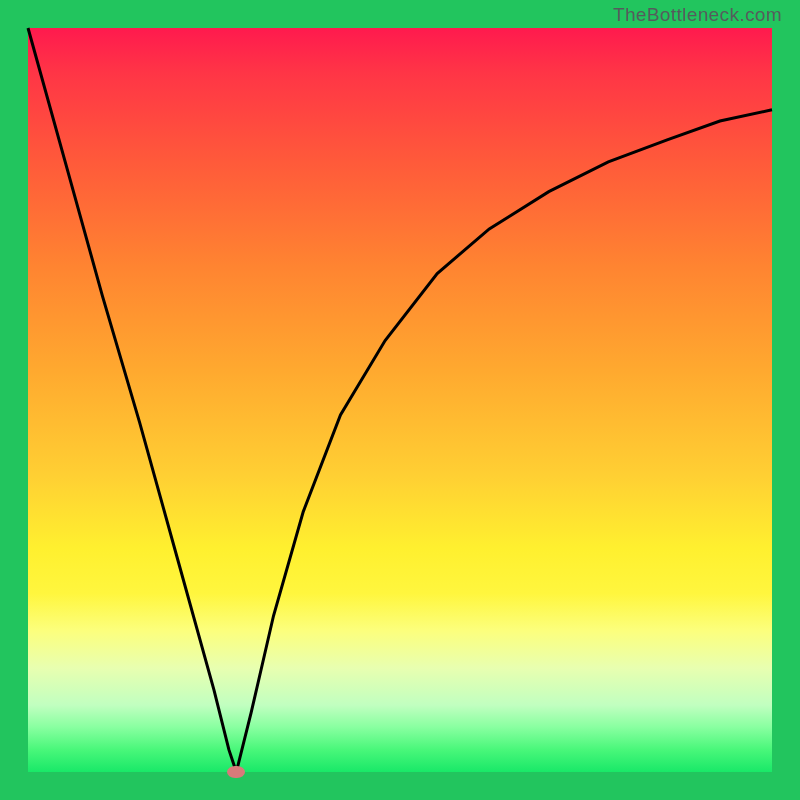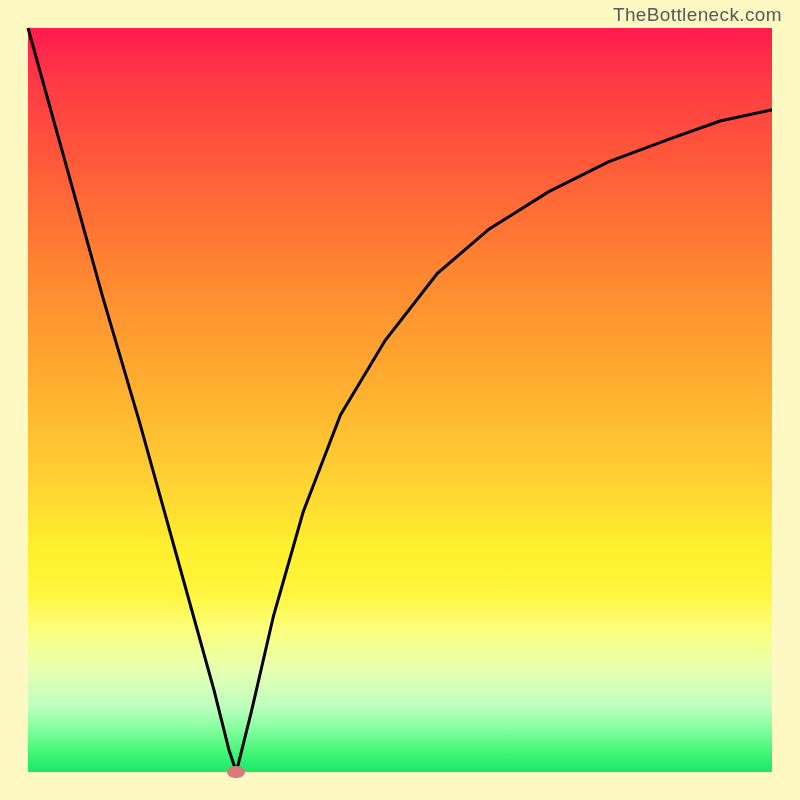--- a/index.html
+++ b/index.html
@@ -8,21 +8,21 @@
     width: 800px;
     height: 800px;
     overflow: hidden;
     font-family: Arial, Helvetica, sans-serif;
     background: #000;
   }
   .chart-wrap {
     position: relative;
     width: 800px;
     height: 800px;
-    background: #fef9c3;
+    background: #22c55e;
   }
   .plot-area {
     position: absolute;
     left: 28px;
     top: 28px;
     width: 744px;
     height: 744px;
     background: linear-gradient(to bottom,
       #ff1a4e 0%,
       #ff3546 6%,

